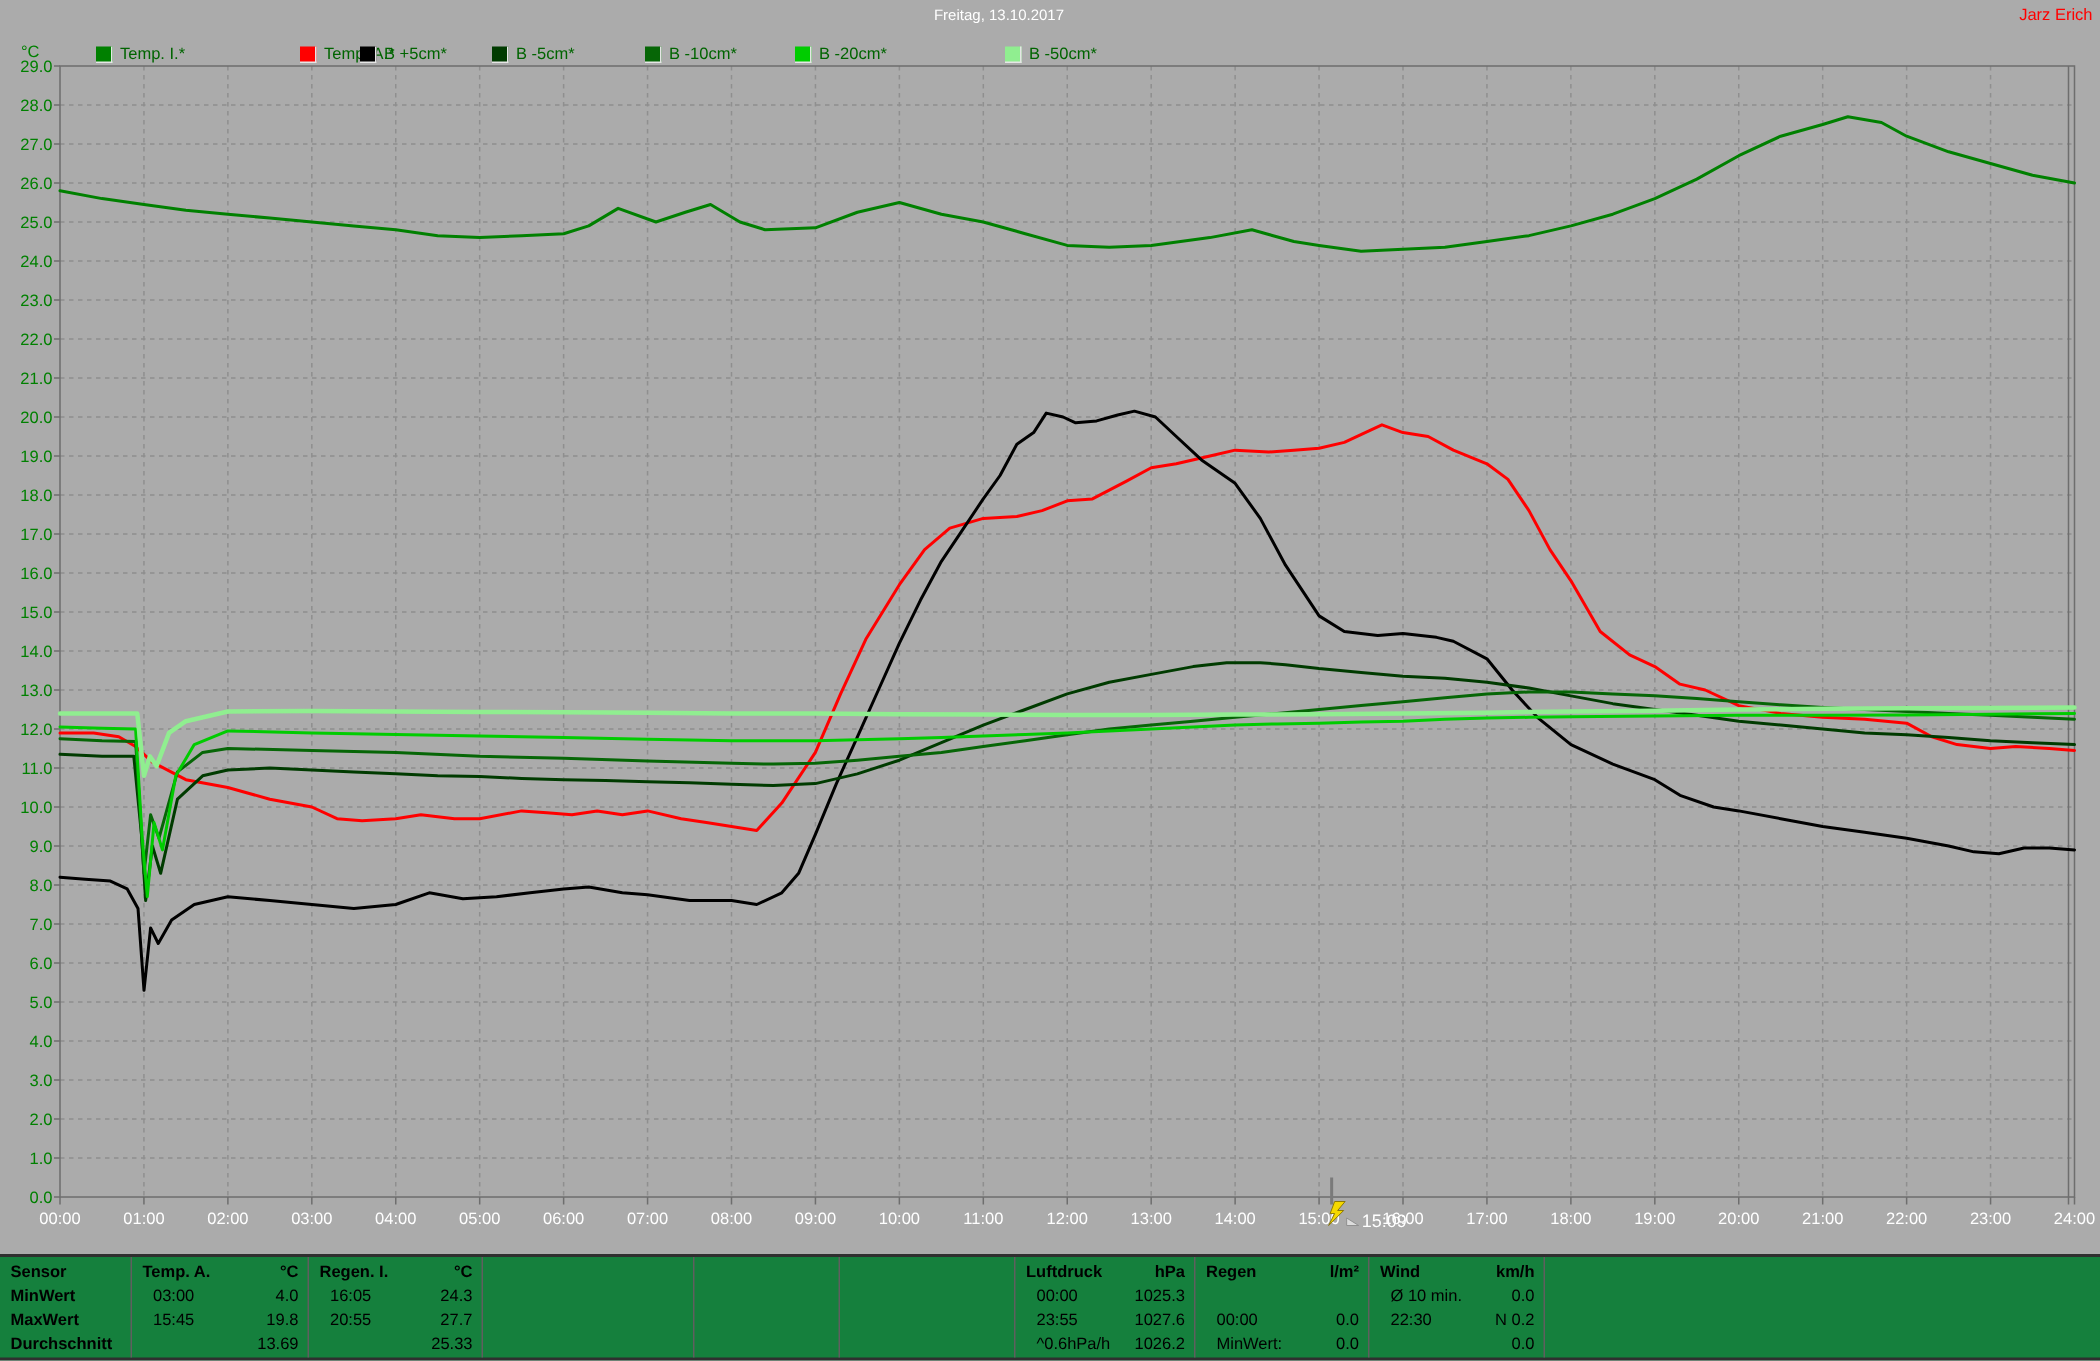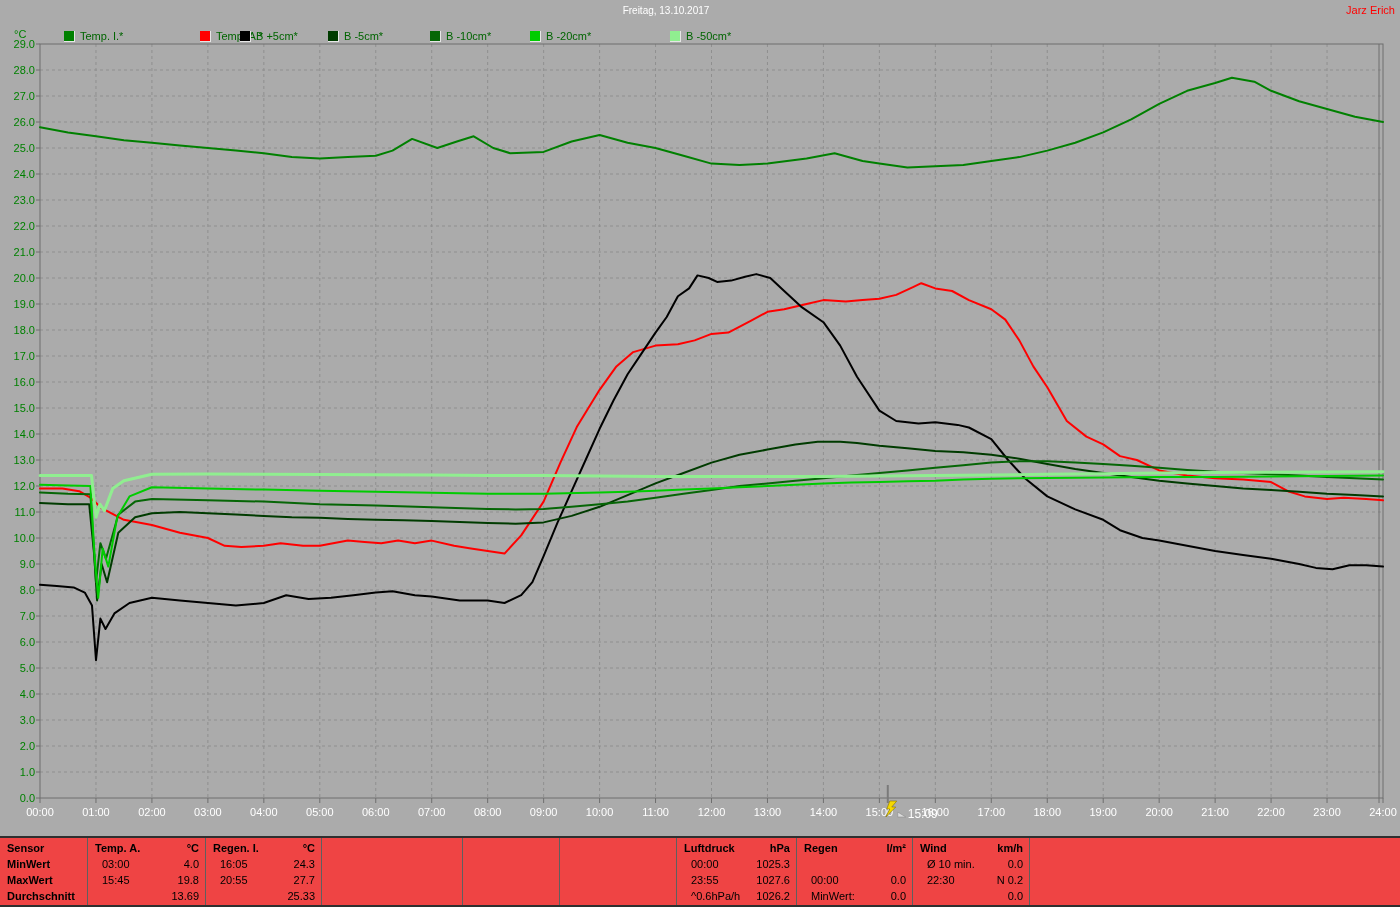--- a/index.html
+++ b/index.html
@@ -13,21 +13,21 @@
   #legend { position:absolute; top:0; left:0; width:1400px; height:44px; }
   .legend-item { position:absolute; top:30px; display:flex; align-items:center;
                  color:#006400; font-size:11px; white-space:nowrap; }
   .legend-swatch { width:10px; height:10px; margin-right:5px; display:inline-block;
                    border-right:1px solid #e6e6e6; border-bottom:1px solid #e6e6e6; }
 
   #plot { position:absolute; top:0; left:0; }
   #plot svg { display:block; font-family:"Liberation Sans", sans-serif; }
 
   #footer { position:absolute; top:836px; left:0; width:1400px; height:71px;
-            background:#ef4444; box-sizing:border-box;
+            background:#15803d; box-sizing:border-box;
             border-top:2px solid #2f2f2f; border-bottom:2px solid #2f2f2f;
             display:flex; font-size:11px; color:#000; }
   .fcol { box-sizing:border-box; border-right:1px solid #5f5f5f; padding-top:2px; height:100%; }
   .fcol:last-child { border-right:none; }
   .frow { height:16px; line-height:16px; display:flex; justify-content:space-between;
           padding:0 6px 0 7px; white-space:nowrap; overflow:hidden; }
   .frow .h { font-weight:bold; }
   .frow .k.ind { padding-left:7px; }
   .fcol.labels .frow span { font-weight:bold; }
 </style>

